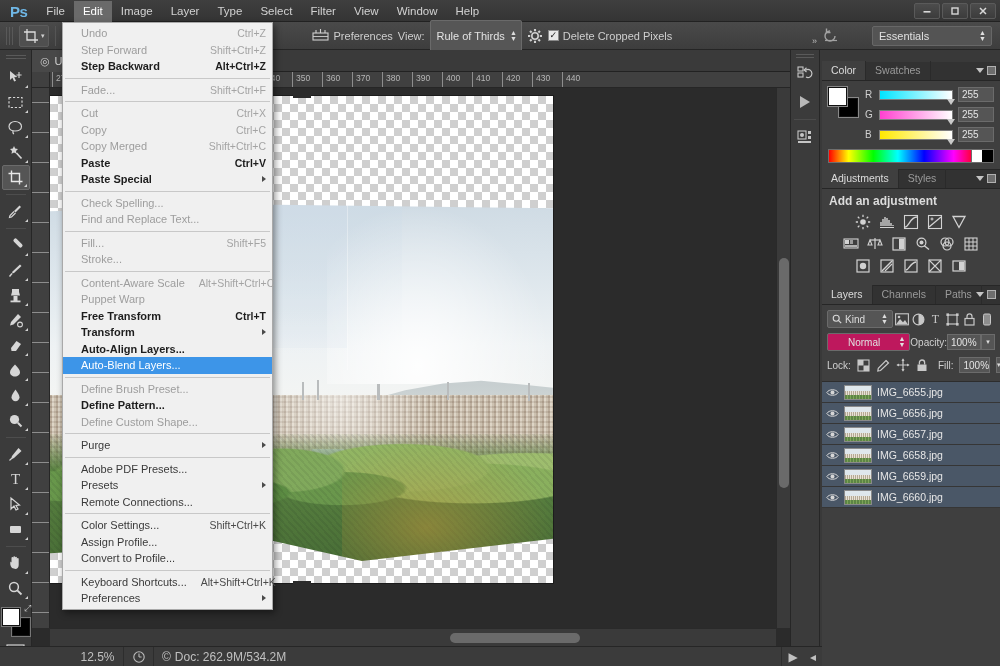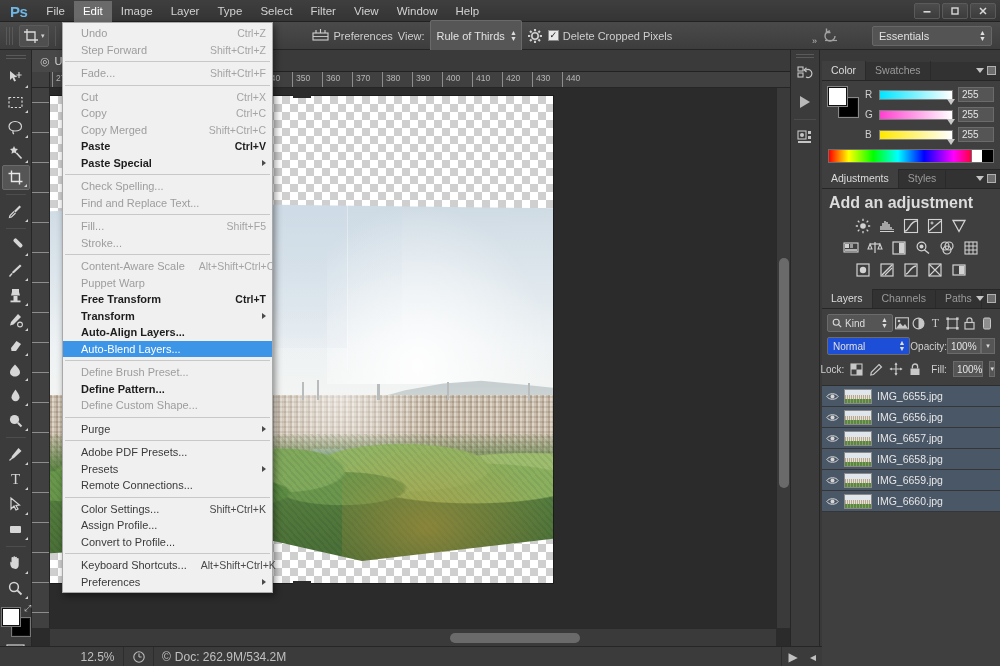--- a/index.html
+++ b/index.html
@@ -285,49 +285,49 @@
   .csm-bg { position:absolute; left:11px; top:11px; width:19px;height:19px;background:#000;border:1px solid #111; box-shadow:0 0 0 1px #888; }
   .spectrum {
     height:14px; margin-top:2px; border:1px solid #6e6e6e;
     background:linear-gradient(to right,
       #ff0000 0%, #ffff00 12%, #00ff00 27%, #00ffff 42%,
       #0000ff 58%, #ff00ff 76%, #ff0000 90%, #ffffff 94%, #000000 100%);
     position:relative;
   }
 
   
-  .addadj { font-size:16px; color:#dcdcdc; font-weight:bold; margin:1px 0 5px 1px; }
+  .addadj { font-size:12px; color:#dcdcdc; font-weight:bold; margin:1px 0 5px 1px; }
   .adjrow { display:flex; justify-content:center; gap:7px; margin-bottom:5px; }
   .adjicon { width:17px; height:17px; display:flex; align-items:center; justify-content:center; }
 
   
   .lrow { display:flex; align-items:center; margin-bottom:5px; }
   .kindsel {
     flex:1; height:18px; background:#555; border:1px solid #6b6b6b; border-radius:2px;
     display:flex; align-items:center; gap:3px; padding:0 4px; position:relative;
     color:#ddd; font-size:10px;
   }
   .kindsel .arrows { position:absolute; right:4px; font-size:7px; line-height:6px; text-align:center; }
   .filticon { width:17px; height:18px; display:flex; align-items:center; justify-content:center; }
   .blendsel {
-    flex:1; height:18px; background:#1d4ed8; border:1px solid #6b6b6b; border-radius:2px;
-    color:#e0e0e0; font-size:10px; display:flex; align-items:center; padding-left:5px;
+    flex:1; height:18px; background:#be185d; border:1px solid #6b6b6b; border-radius:2px;
+    color:#e0e0e0; font-size:10px; display:flex; align-items:center; padding-left:20px;
     position:relative;
   }
   .blendsel .arrows { position:absolute; right:4px; font-size:7px; line-height:6px; text-align:center; }
   .minilabel { font-size:10px; color:#d0d0d0; white-space:nowrap; }
   .numbox {
     width:34px; height:16px; background:#555; border:1px solid #6b6b6b;
     font-size:10px; color:#e4e4e4; display:flex; align-items:center; padding-left:3px;
   }
   .tinybtn {
     width:14px; height:16px; background:#555; border:1px solid #6b6b6b;
     display:flex; align-items:center; justify-content:center; font-size:7px; color:#ddd;
   }
-  .lockrow { display:flex; align-items:center; gap:6px; margin-bottom:4px;justify-content:flex-end; }
+  .lockrow { display:flex; align-items:center; gap:6px; margin-bottom:4px; }
   .layerlist { border-top:1px solid #2d2d2d; }
   .layer {
     display:flex; align-items:center; height:21px; gap:5px; padding-left:4px;
     border-bottom:1px solid #363636; background:#4a5767;
   }
   .layer .eye { width:13px; display:flex; justify-content:center; }
   .thumb-l {
     width:28px; height:15px; border:1px solid #8a8a8a; background:#fff;
     position:relative; overflow:hidden; flex:none;
   }
@@ -1161,20 +1161,24 @@
   <div class="dropdown">
 
     <div class="mi dim">
       <span class="lbl">Undo</span>
       <span class="sc">Ctrl+Z</span>
     </div>
     <div class="mi dim">
       <span class="lbl">Step Forward</span>
       <span class="sc">Shift+Ctrl+Z</span>
     </div>
+    <div class="mi bold">
+      <span class="lbl">Step Backward</span>
+      <span class="sc">Alt+Ctrl+Z</span>
+    </div>
     <div class="msep"></div>
 
     <div class="mi dim">
       <span class="lbl">Fade...</span>
       <span class="sc">Shift+Ctrl+F</span>
     </div>
     <div class="msep"></div>
 
     <div class="mi dim">
       <span class="lbl">Cut</span>

